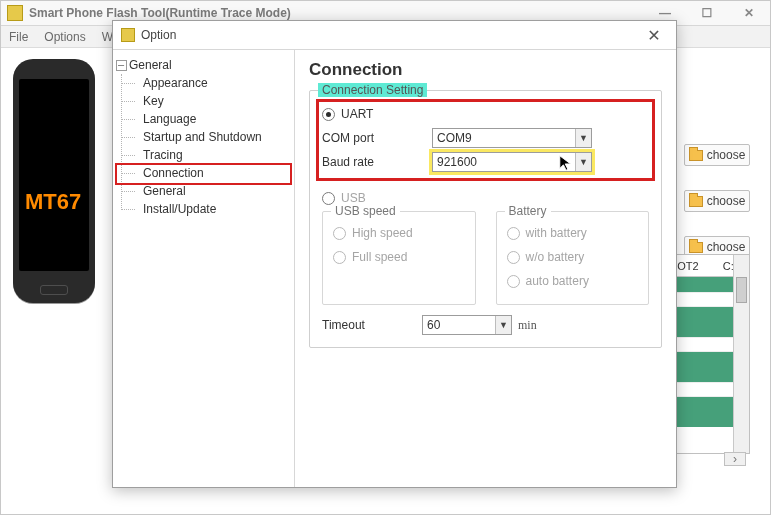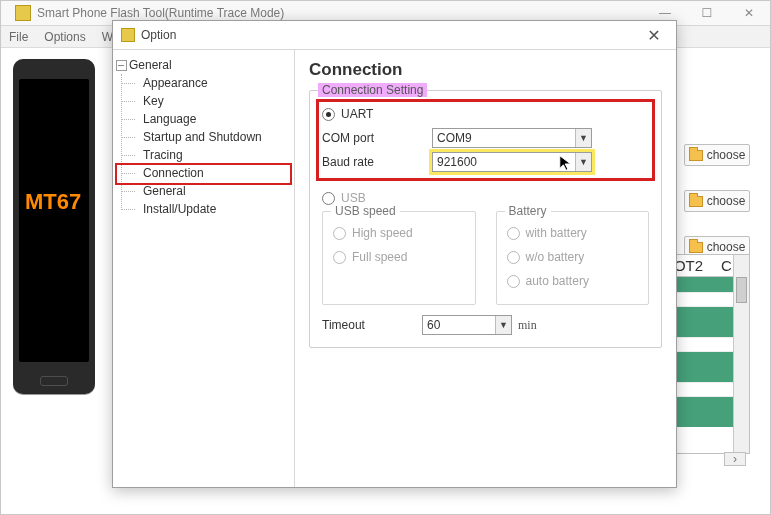--- a/index.html
+++ b/index.html
@@ -22,22 +22,23 @@
     inset: 0;
     background: #fff;
     border: 1px solid #c8c8c8;
   }
   .main-titlebar {
     height: 25px;
     display: flex;
     align-items: center;
     background: #f8f8f8;
     border-bottom: 1px solid #d7d7d7;
-    padding-left: 14px;
+    padding-left: 6px;
     color: #7a7a7a;
+    font-weight: bold;
   }
   .main-titlebar .app-icon {
     width: 16px; height: 16px; background: #e6c94a; border: 1px solid #b79b18;
     margin-right: 6px;
   }
   .main-winbtns { margin-left: auto; display: flex; }
   .main-winbtns div {
     width: 42px; height: 25px; display: flex; align-items: center; justify-content: center;
     color: #888;
   }
@@ -45,23 +46,23 @@
     height: 22px; display: flex; align-items: center; gap: 16px;
     padding-left: 8px; background: #f2f2f2; border-bottom: 1px solid #dcdcdc;
     color: #696969;
   }
   .main-body { position: absolute; top: 48px; left: 0; right: 0; bottom: 0; background: #fff; }
 
   
   .device {
     position: absolute;
     left: 12px; top: 10px;
-    width: 82px; height: 335px;
+    width: 82px; height: 244px;
     background: #2a2a2a;
-    border-radius: 10px;
+    border-radius: 20px;
     box-shadow: 0 1px 0 rgba(0,0,0,.4);
   }
   .device::before {
     content: "";
     position: absolute;
     left: 6px; right: 6px; top: 20px; bottom: 32px;
     background: #000;
     border-radius: 2px;
   }
   .device .screen-text {
@@ -112,21 +113,21 @@
   .table-area {
     position: absolute;
     right: 20px; bottom: 60px;
     width: 86px;
     height: 200px;
     border: 1px solid #c0c0c0;
     overflow: hidden;
   }
   .table-area .hdr {
     height: 22px; display: flex; align-items: center; justify-content: space-around;
-    font-size: 15px; background: #fff; border-bottom: 1px solid #c8c8c8;
+    font-size: 11px; background: #fff; border-bottom: 1px solid #c8c8c8;
   }
   .table-area .rows div {
     height: 15px;
   }
   .table-area .green { background: #46a07a; }
   .table-area .white { background: #fff; border-top: 1px solid #eee; border-bottom: 1px solid #eee; }
   .vscroll {
     position: absolute; right: 0; top: 0; bottom: 0; width: 16px;
     background: #f0f0f0; border-left: 1px solid #c8c8c8;
   }
@@ -218,21 +219,21 @@
   .fieldset {
     border: 1px solid #cfcfcf;
     border-radius: 2px;
     padding: 10px 12px 12px 12px;
     margin-bottom: 10px;
     position: relative;
   }
   .fieldset > .legend {
     position: absolute;
     top: -8px; left: 8px;
-    background: #f0abfc; padding: 0 4px;
+    background: #5eead4; padding: 0 4px;
     color: #555;
   }
   .red-box {
     position: absolute;
     border: 3px solid #d62020;
     pointer-events: none;
   }
   .row { display: flex; align-items: center; min-height: 22px; margin: 2px 0; }
   .row .lbl { width: 110px; }
   .radio, .radio-disabled {

